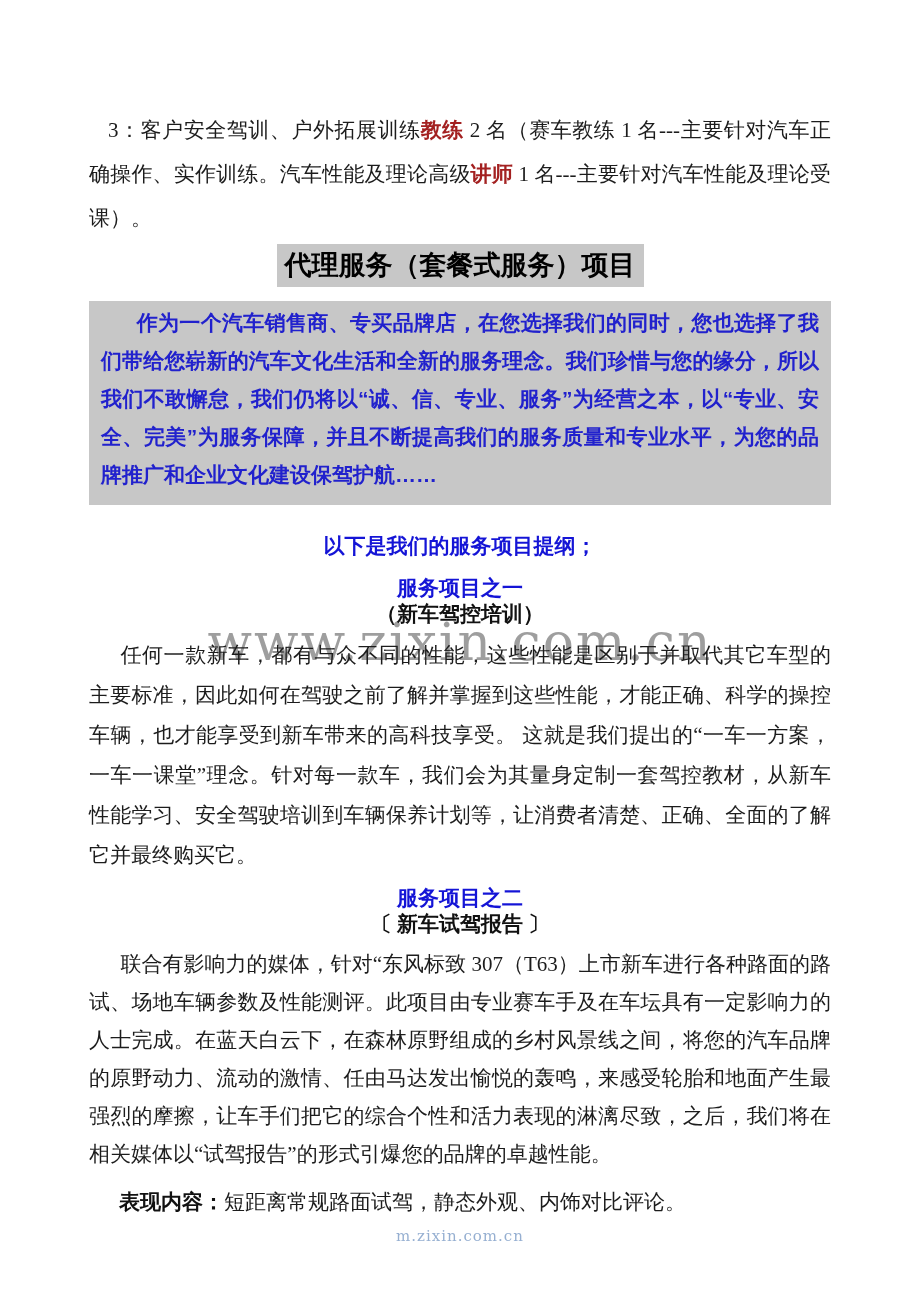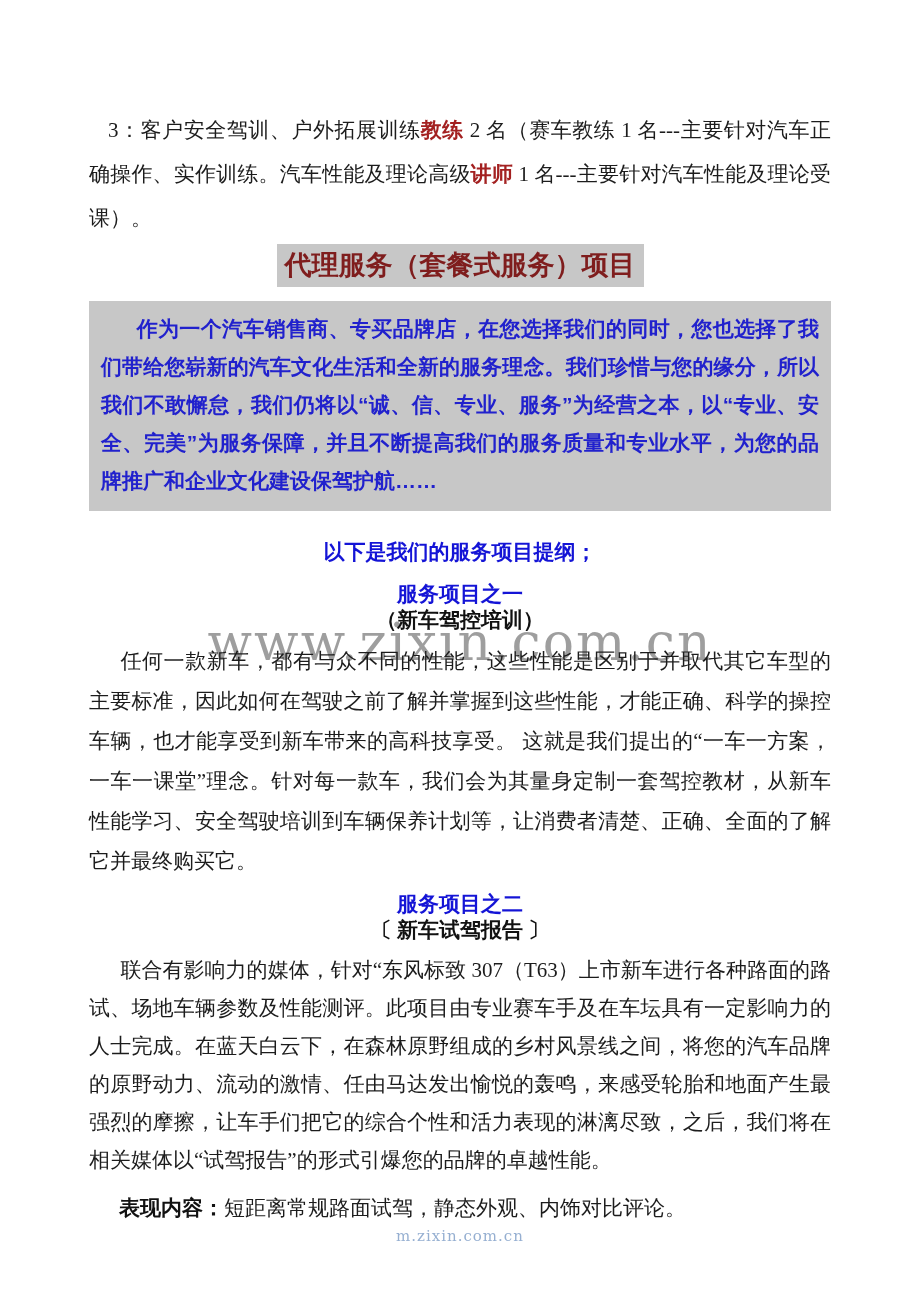--- a/index.html
+++ b/index.html
@@ -42,33 +42,33 @@
   .para.tight2 { line-height: 38px; text-indent: 1.5em; }
   .red-term {
     color: #a32020; font-weight: bold;
     font-family: "Liberation Sans", "DejaVu Sans", sans-serif;
   }
   
   .heading-wrap { text-align: center; margin-top: 4px; }
   .section-heading {
     display: inline-block;
     background: #c7c7c7;
-    color: #7f1d1d;
+    color: #000000;
     font-family: "Liberation Sans", "DejaVu Sans", sans-serif;
     font-weight: bold; font-size: 27px; line-height: 41px;
     padding: 1px 8px;
   }
   
   .hl-box {
     margin-top: 14px;
     background: #c7c7c7;
     color: #2121cd;
     font-family: "Liberation Sans", "DejaVu Sans", sans-serif;
     font-weight: bold; font-size: 21px; line-height: 38px;
-    padding: 9px 12px 11px 12px;
+    padding: 3px 12px 11px 12px;
     text-align: justify; text-indent: 1.7em;
   }
   
   .c-blue {
     text-align: center;
     color: #1414d6;
     font-family: "Liberation Sans", "DejaVu Sans", sans-serif;
     font-weight: bold; font-size: 21px; line-height: 26px;
   }
   .c-black {

